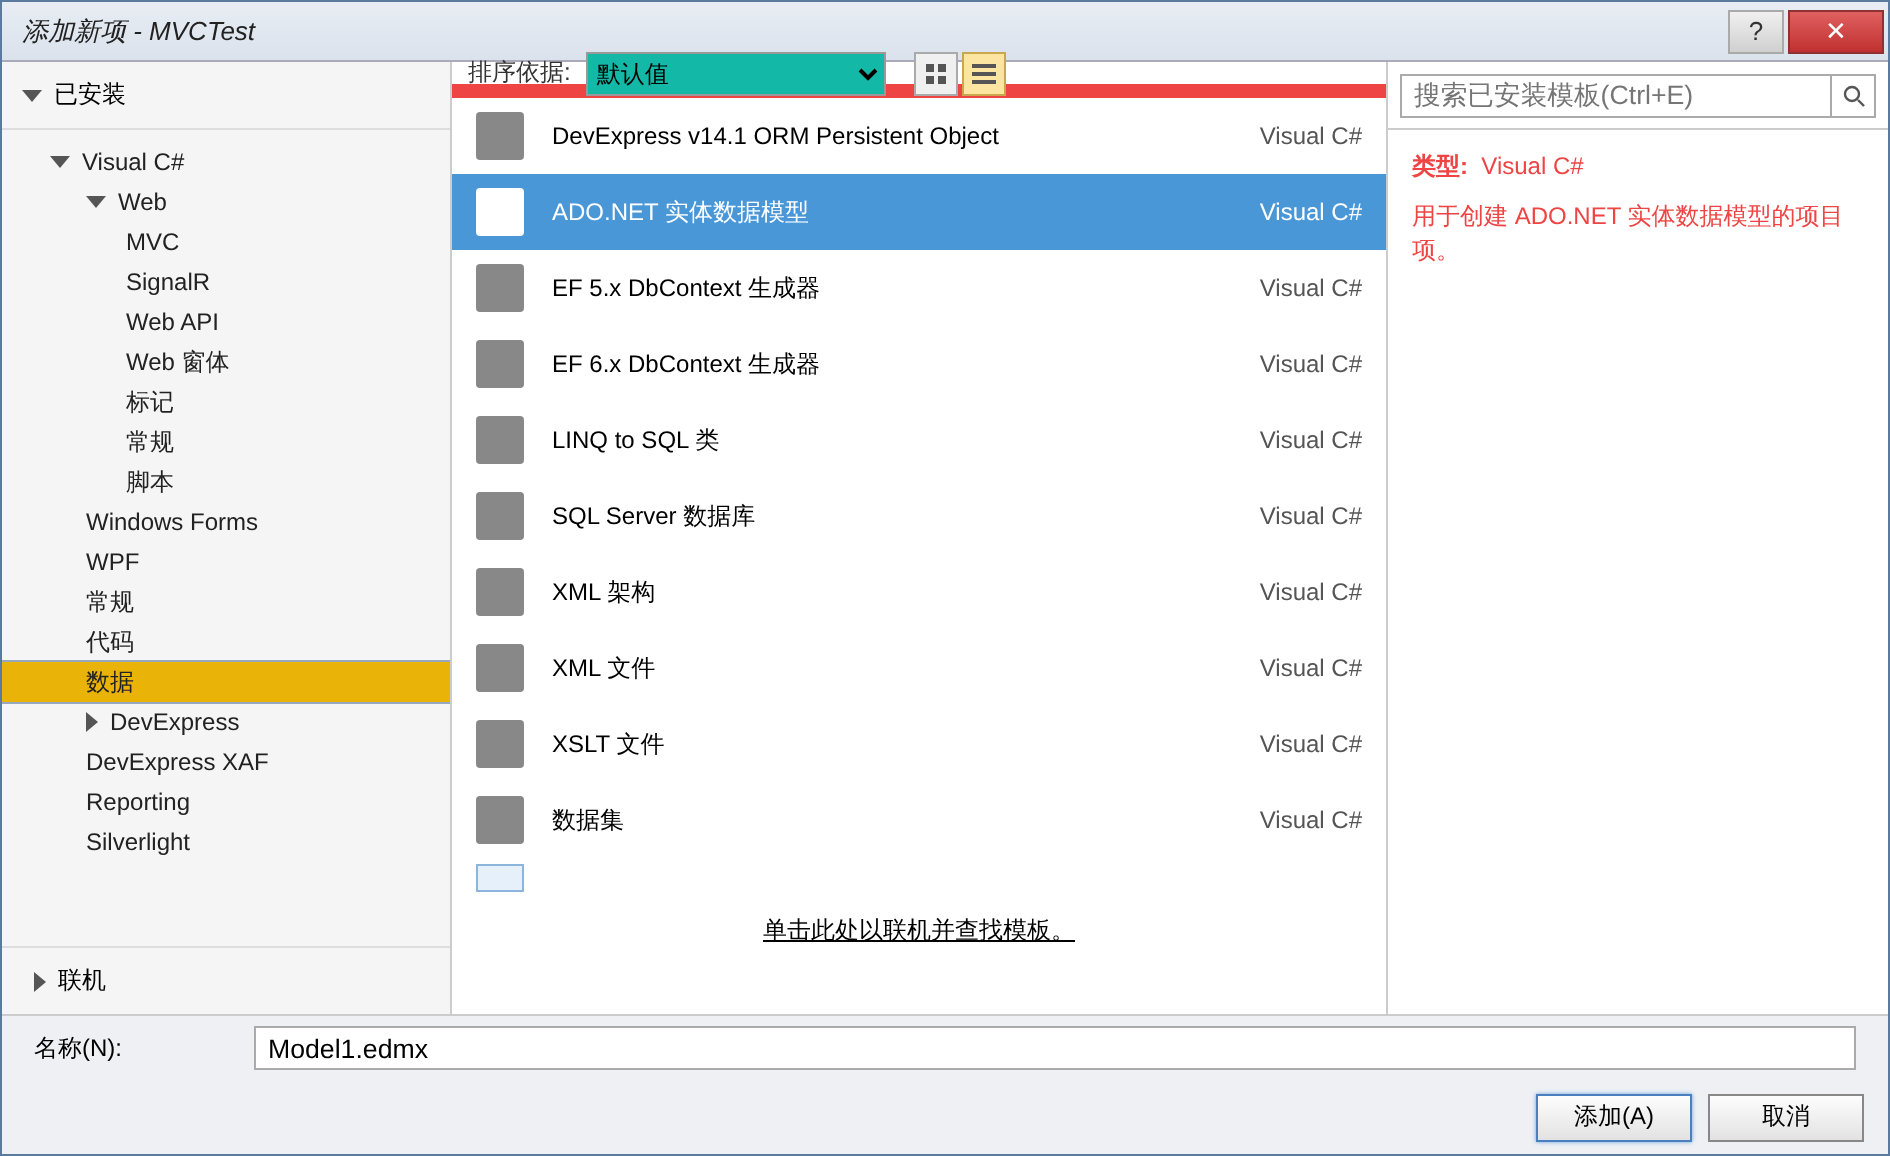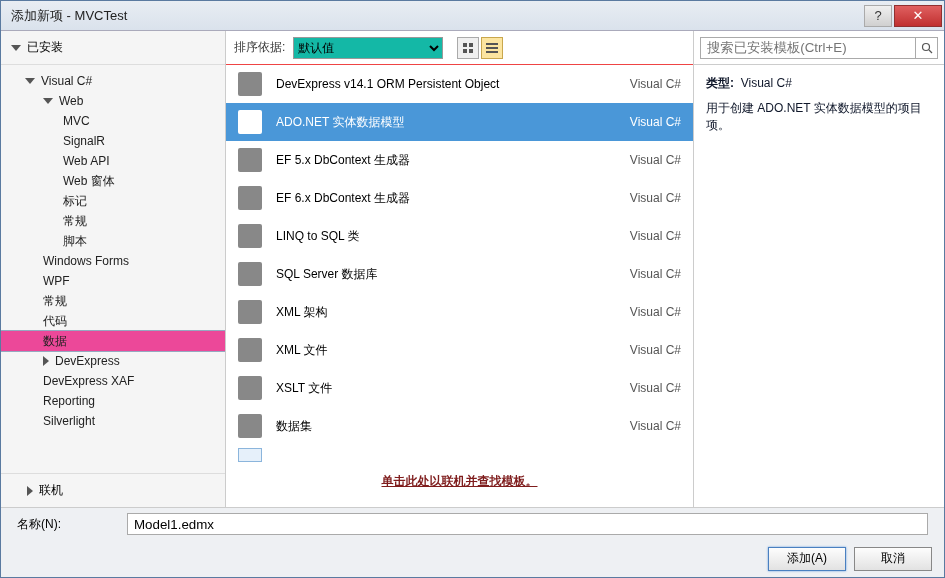--- a/index.html
+++ b/index.html
@@ -1,39 +1,39 @@
 <!DOCTYPE html>
 <html><head>
 <meta charset="utf-8">
 <style>
 * { box-sizing: border-box; margin: 0; padding: 0; }
 body { font-family: "Microsoft YaHei", "Segoe UI", sans-serif; font-size: 12px; background: #eef0f3; width: 945px; height: 578px; overflow: hidden; }
 .window { width: 945px; height: 578px; display: flex; flex-direction: column; border: 1px solid #5a7aa0; }
 .titlebar { height: 30px; background: linear-gradient(#e8edf3, #dae2ec); display: flex; align-items: center; padding-left: 10px; border-bottom: 1px solid #aab; }
-.titlebar-title { flex: 1; color: #222; font-size: 13px; }
+.titlebar-title { flex: 1; color: #222; font-size: 13px; font-style: italic; }
 .titlebar-buttons { display: flex; }
 .titlebar-btn { width: 32px; height: 22px; display: flex; align-items: center; justify-content: center; color: #333; margin-right: 2px; border: 1px solid #aaa; background: linear-gradient(#f0f0f0,#d0d0d0); font-size: 13px; }
 .titlebar-btn.help { width: 28px; }
 .titlebar-btn.close { width: 48px; background: linear-gradient(#e06060,#c03030); color: #fff; border-color: #903030; }
 .body-area { flex: 1; display: flex; flex-direction: column; background: #fff; }
 .main-row { flex: 1; display: flex; min-height: 0; }
 .sidebar { width: 225px; border-right: 1px solid #ccc; display: flex; flex-direction: column; background: #f5f5f5; }
 .sidebar-header { padding: 8px 10px; border-bottom: 1px solid #ddd; display: flex; align-items: center; }
 .tri { display: inline-block; width: 0; height: 0; margin-right: 6px; }
 .tri.open { border-left: 5px solid transparent; border-right: 5px solid transparent; border-top: 6px solid #555; }
 .tri.right { border-top: 5px solid transparent; border-bottom: 5px solid transparent; border-left: 6px solid #555; }
 .sidebar-tree { flex: 1; overflow: auto; padding: 6px 0; }
 .tree-item { padding: 2px 8px 2px 8px; display: flex; align-items: center; white-space: nowrap; color: #222; height: 20px; }
-.tree-item.selected { background: #ec4899; outline: 1px solid #95a8c0; }
+.tree-item.selected { background: #eab308; outline: 1px solid #95a8c0; }
 .indent-1 { padding-left: 24px; }
 .indent-2 { padding-left: 42px; }
 .indent-3 { padding-left: 62px; }
-.sidebar-footer { border-top: 1px solid #ddd; padding: 8px 26px; display:flex; align-items:center; }
+.sidebar-footer { border-top: 1px solid #ddd; padding: 8px 16px; display:flex; align-items:center; }
 .center { flex: 1; display: flex; flex-direction: column; border-right: 1px solid #ccc; min-width: 0; }
-.center-toolbar { height: 34px; border-bottom: 1px solid #ef4444; display: flex; align-items: center; padding: 0 8px; gap: 8px; }
+.center-toolbar { height: 18px; border-bottom: 7px solid #ef4444; display: flex; align-items: center; padding: 0 8px; gap: 8px; }
 .sort-label { color: #333; }
 .sort-select { flex: 0 0 150px; }
 .sort-select select { width: 100%; height: 22px; border: 1px solid #999; background: #14b8a6; font-size: 12px; }
 .view-toggle { display: flex; gap: 2px; margin-left: 6px; }
 .view-btn { width: 22px; height: 22px; border: 1px solid #aaa; display:flex; align-items:center; justify-content:center; background:#f0f0f0; }
 .view-btn.active { background:#fce5a0; border-color:#c9a74d; }
 .view-icon-small { display:grid; grid-template-columns:repeat(2,4px); grid-template-rows:repeat(2,4px); gap:2px; }
 .view-icon-small div { background:#555; }
 .view-icon-list { display:flex; flex-direction:column; gap:2px; }
 .view-icon-list div { width:12px; height:2px; background:#555; }
@@ -41,26 +41,26 @@
 .item-row { height: 38px; display: flex; align-items: center; padding: 0 12px; }
 .item-row.selected { background: #4a97d8; color: #fff; }
 .item-icon { width: 24px; height: 24px; margin-right: 14px; background: #888; border-radius: 2px; display:flex; align-items:center; justify-content:center; color:#fff; font-size:10px;}
 .item-row.selected .item-icon { background:#fff; color:#4a97d8; }
 .item-label { flex: 1; }
 .item-lang { color: #555; }
 .item-row.selected .item-lang { color: #fff; }
 .item-stub { height: 20px; padding-left:12px; display:flex; align-items:center; }
 .item-stub .stub-box { width:24px; height:14px; border:1px solid #8bb5dc; background:#e6f0fa; }
 .online-link { text-align:center; padding:8px 0; }
-.online-link a { color:#7f1d1d; text-decoration:underline; cursor:pointer;font-weight:bold; }
+.online-link a { color:#000000; text-decoration:underline; cursor:pointer; }
 .rightpane { width: 250px; display:flex; flex-direction:column; }
 .search-row { height:34px; border-bottom:1px solid #ccc; display:flex; align-items:center; padding:0 6px; }
 .search-input { flex:1; height:22px; border:1px solid #aaa; padding:0 6px; color:#8b5cf6; background:#fff; }
 .search-icon { width:22px; height:22px; border:1px solid #aaa; border-left:none; display:flex; align-items:center; justify-content:center; }
-.desc-area { padding:10px 12px; color:#0f172a; }
+.desc-area { padding:10px 12px; color:#ef4444; }
 .desc-type { margin-bottom:8px; }
 .desc-type b { font-weight:bold; }
 .footer { height:70px; border-top:1px solid #ccc; background:#eef0f3; display:flex; flex-direction:column; }
 .name-row { display:flex; align-items:center; height:32px; padding:0 16px; }
 .name-label { width:110px; }
 .name-input { flex:1; height:22px; border:1px solid #aaa; padding:0 6px; background:#fff; }
 .button-row { flex:1; display:flex; justify-content:flex-end; align-items:center; padding:0 12px; gap:8px; }
 .dlg-btn { min-width:78px; height:24px; border:1px solid #888; background:linear-gradient(#fdfdfd,#e2e2e2); font-size:12px; }
 .dlg-btn.primary { border:1px solid #4a80c0; box-shadow:0 0 2px #6aa0e0; }
 </style>

